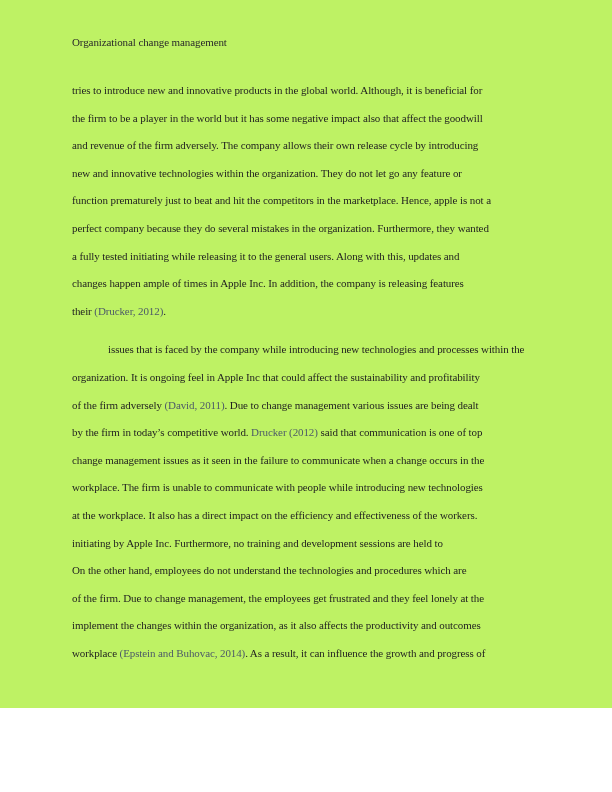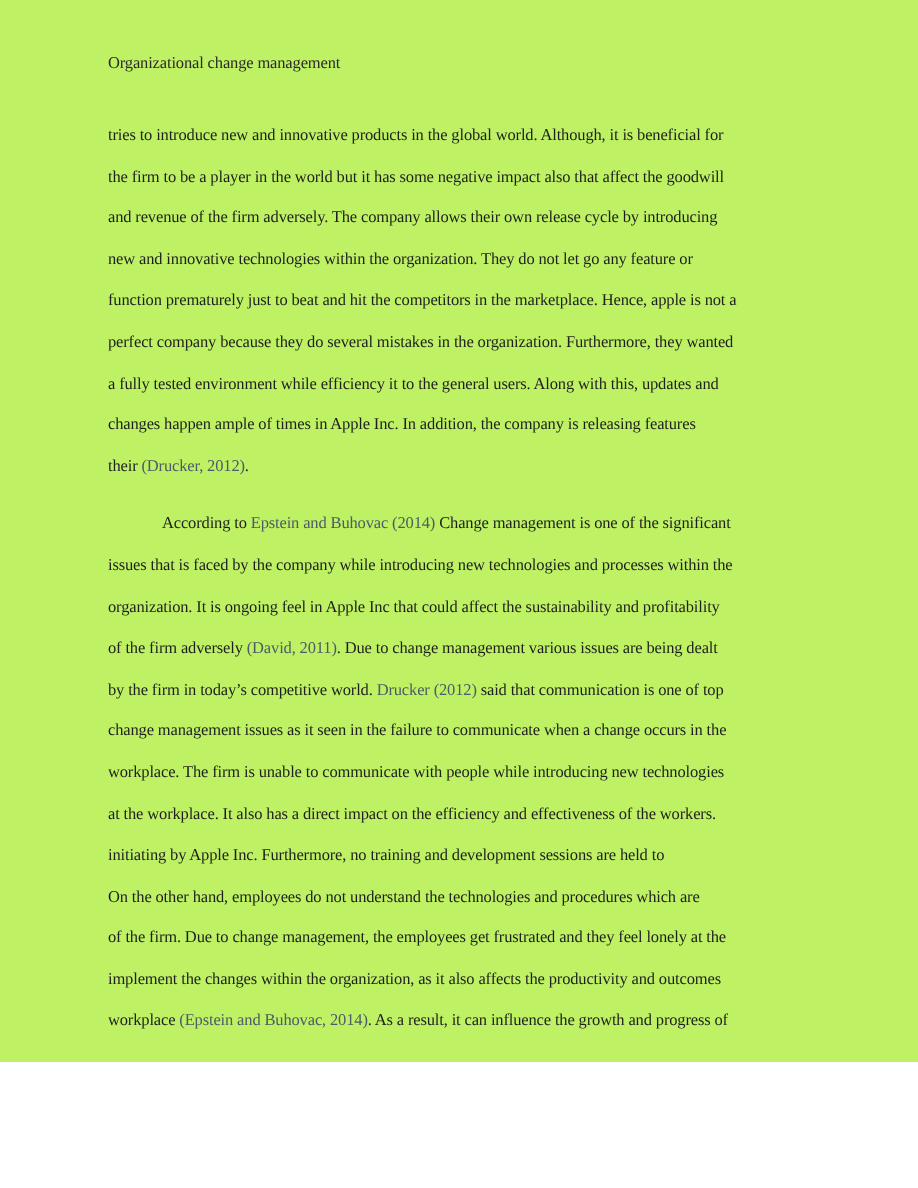--- a/index.html
+++ b/index.html
@@ -67,26 +67,25 @@
   <div class="page-header">Organizational change management</div>
 
   <div class="content">
       <div class="paragraph">
         <div class="line"><span>tries to introduce new and innovative products in the global world. Although, it is beneficial for</span></div>
         <div class="line"><span>the firm to be a player in the world but it has some negative impact also that affect the goodwill</span></div>
         <div class="line"><span>and revenue of the firm adversely. The company allows their own release cycle by introducing</span></div>
         <div class="line"><span>new and innovative technologies within the organization. They do not let go any feature or</span></div>
         <div class="line"><span>function prematurely just to beat and hit the competitors in the marketplace. Hence, apple is not a</span></div>
         <div class="line"><span>perfect company because they do several mistakes in the organization. Furthermore, they wanted</span></div>
-        <div class="line"><span>a fully tested environment while efficiency it to the general users. Along with this, updates and</span></div>
+        <div class="line"><span>a fully tested initiating while releasing it to the general users. Along with this, updates and</span></div>
         <div class="line"><span>changes happen ample of times in Apple Inc. In addition, the company is releasing features</span></div>
         <div class="line"><span>their </span><span class="cite">(Drucker, 2012)</span><span>.</span></div>
       </div>
       <div class="paragraph indented">
-        <div class="line"><span>According to </span><span class="cite">Epstein and Buhovac (2014)</span><span> Change management is one of the significant</span></div>
         <div class="line"><span>issues that is faced by the company while introducing new technologies and processes within the</span></div>
         <div class="line"><span>organization. It is ongoing feel in Apple Inc that could affect the sustainability and profitability</span></div>
         <div class="line"><span>of the firm adversely </span><span class="cite">(David, 2011)</span><span>. Due to change management various issues are being dealt</span></div>
         <div class="line"><span>by the firm in today’s competitive world. </span><span class="cite">Drucker (2012)</span><span> said that communication is one of top</span></div>
         <div class="line"><span>change management issues as it seen in the failure to communicate when a change occurs in the</span></div>
         <div class="line"><span>workplace. The firm is unable to communicate with people while introducing new technologies</span></div>
         <div class="line"><span>at the workplace. It also has a direct impact on the efficiency and effectiveness of the workers.</span></div>
         <div class="line"><span>initiating by Apple Inc. Furthermore, no training and development sessions are held to</span></div>
         <div class="line"><span>On the other hand, employees do not understand the technologies and procedures which are</span></div>
         <div class="line"><span>of the firm. Due to change management, the employees get frustrated and they feel lonely at the</span></div>

